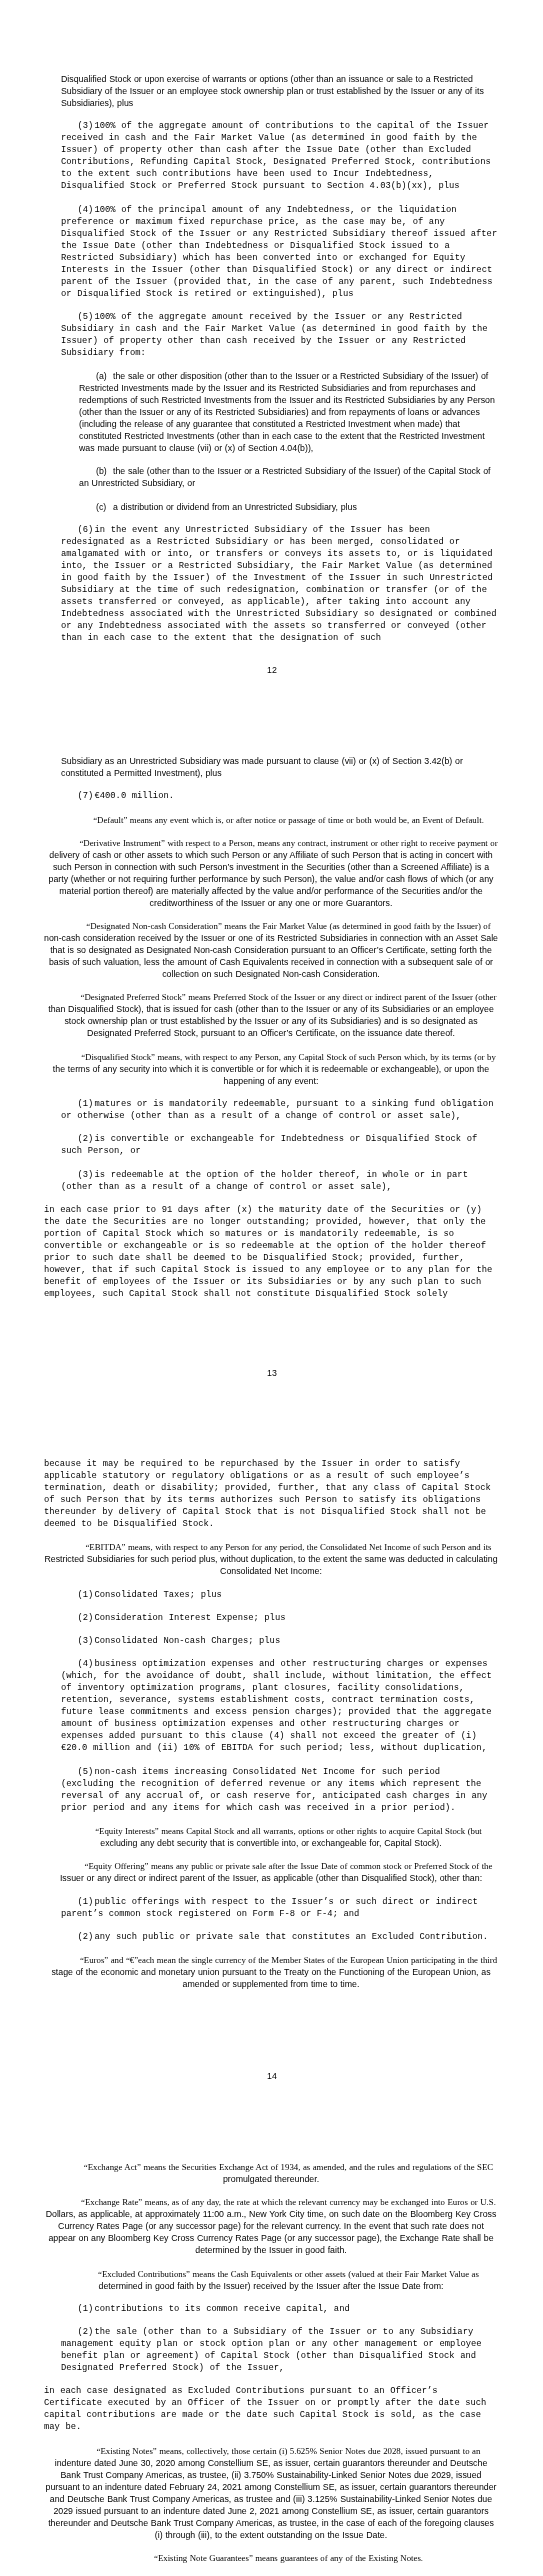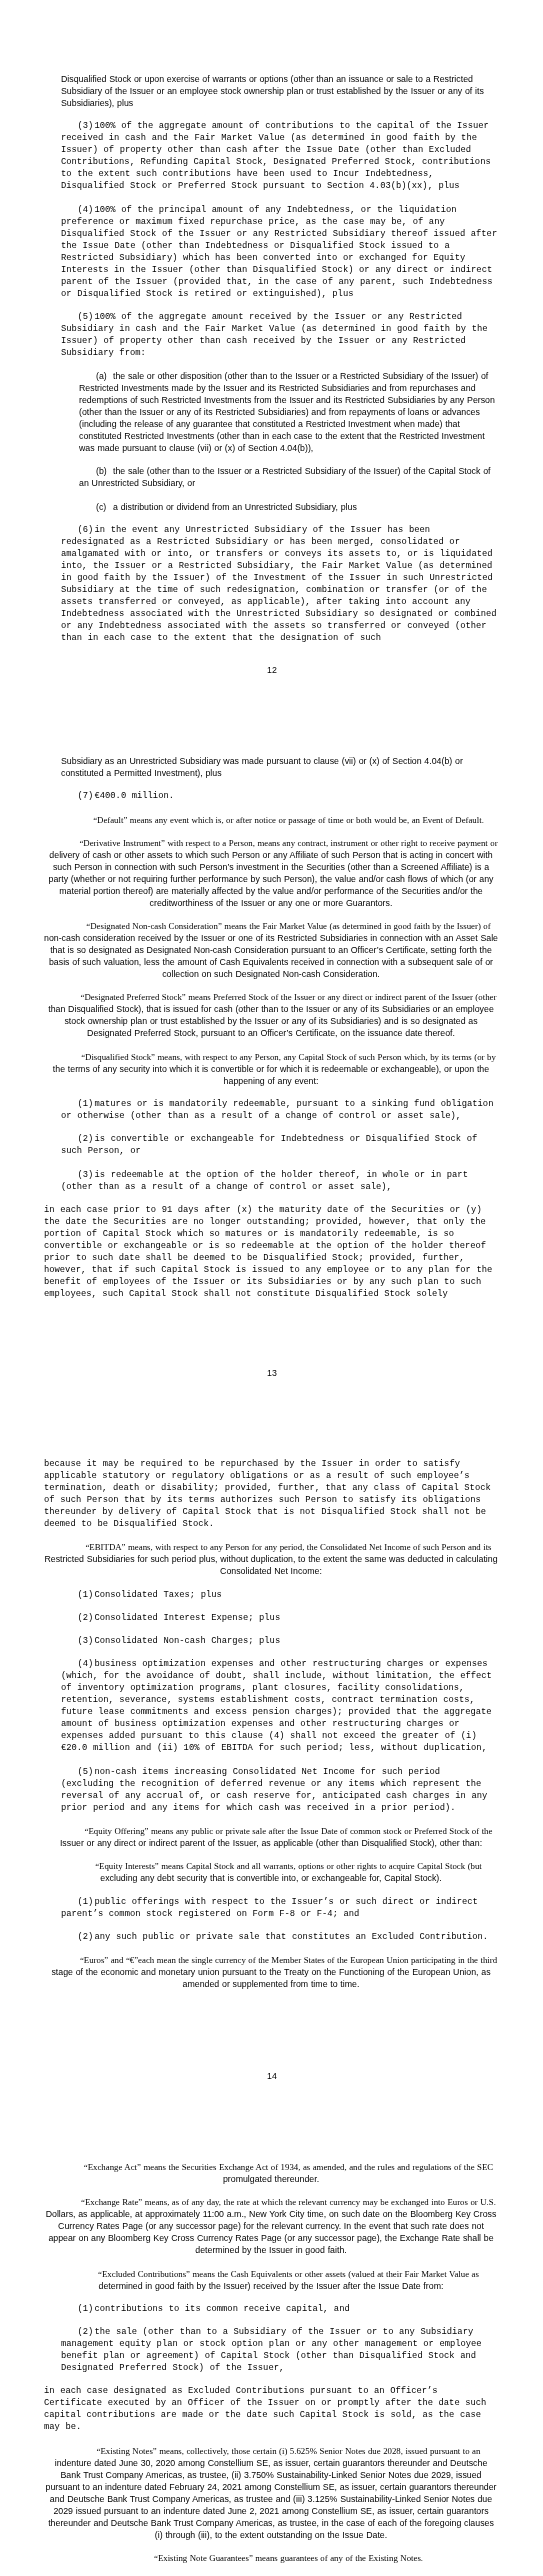--- a/index.html
+++ b/index.html
@@ -93,45 +93,45 @@
         <p class="para k-clause"><span class="marker">(5)</span><span>100% of the aggregate amount received by the Issuer or any Restricted Subsidiary in cash and the Fair Market Value (as determined in good faith by the Issuer) of property other than cash received by the Issuer or any Restricted Subsidiary from:</span></p>
         <p class="para k-sub"><span class="marker">(a)</span><span>the sale or other disposition (other than to the Issuer or a Restricted Subsidiary of the Issuer) of Restricted Investments made by the Issuer and its Restricted Subsidiaries and from repurchases and redemptions of such Restricted Investments from the Issuer and its Restricted Subsidiaries by any Person (other than the Issuer or any of its Restricted Subsidiaries) and from repayments of loans or advances (including the release of any guarantee that constituted a Restricted Investment when made) that constituted Restricted Investments (other than in each case to the extent that the Restricted Investment was made pursuant to clause (vii) or (x) of Section 4.04(b)),</span></p>
         <p class="para k-sub"><span class="marker">(b)</span><span>the sale (other than to the Issuer or a Restricted Subsidiary of the Issuer) of the Capital Stock of an Unrestricted Subsidiary, or</span></p>
         <p class="para k-sub"><span class="marker">(c)</span><span>a distribution or dividend from an Unrestricted Subsidiary, plus</span></p>
         <p class="para k-clause"><span class="marker">(6)</span><span>in the event any Unrestricted Subsidiary of the Issuer has been redesignated as a Restricted Subsidiary or has been merged, consolidated or amalgamated with or into, or transfers or conveys its assets to, or is liquidated into, the Issuer or a Restricted Subsidiary, the Fair Market Value (as determined in good faith by the Issuer) of the Investment of the Issuer in such Unrestricted Subsidiary at the time of such redesignation, combination or transfer (or of the assets transferred or conveyed, as applicable), after taking into account any Indebtedness associated with the Unrestricted Subsidiary so designated or combined or any Indebtedness associated with the assets so transferred or conveyed (other than in each case to the extent that the designation of such</span></p>
       </div>
       <div class="page-number">12</div>
     </div>
     <div class="page">
       <div class="content">
-        <p class="para k-cont"><span>Subsidiary as an Unrestricted Subsidiary was made pursuant to clause (vii) or (x) of Section 4.04(b) or constituted a Permitted Investment), plus</span></p>
+        <p class="para k-cont"><span>Subsidiary as an Unrestricted Subsidiary was made pursuant to clause (vii) or (x) of Section 3.42(b) or constituted a Permitted Investment), plus</span></p>
         <p class="para k-clause"><span class="marker">(7)</span><span>€400.0 million.</span></p>
         <p class="para k-def"><span>“Default” means any event which is, or after notice or passage of time or both would be, an Event of Default.</span></p>
         <p class="para k-def"><span>“Derivative Instrument” with respect to a Person, means any contract, instrument or other right to receive payment or delivery of cash or other assets to which such Person or any Affiliate of such Person that is acting in concert with such Person in connection with such Person’s investment in the Securities (other than a Screened Affiliate) is a party (whether or not requiring further performance by such Person), the value and/or cash flows of which (or any material portion thereof) are materially affected by the value and/or performance of the Securities and/or the creditworthiness of the Issuer or any one or more Guarantors.</span></p>
         <p class="para k-def"><span>“Designated Non-cash Consideration” means the Fair Market Value (as determined in good faith by the Issuer) of non-cash consideration received by the Issuer or one of its Restricted Subsidiaries in connection with an Asset Sale that is so designated as Designated Non-cash Consideration pursuant to an Officer’s Certificate, setting forth the basis of such valuation, less the amount of Cash Equivalents received in connection with a subsequent sale of or collection on such Designated Non-cash Consideration.</span></p>
         <p class="para k-def"><span>“Designated Preferred Stock” means Preferred Stock of the Issuer or any direct or indirect parent of the Issuer (other than Disqualified Stock), that is issued for cash (other than to the Issuer or any of its Subsidiaries or an employee stock ownership plan or trust established by the Issuer or any of its Subsidiaries) and is so designated as Designated Preferred Stock, pursuant to an Officer’s Certificate, on the issuance date thereof.</span></p>
         <p class="para k-def"><span>“Disqualified Stock” means, with respect to any Person, any Capital Stock of such Person which, by its terms (or by the terms of any security into which it is convertible or for which it is redeemable or exchangeable), or upon the happening of any event:</span></p>
         <p class="para k-clause"><span class="marker">(1)</span><span>matures or is mandatorily redeemable, pursuant to a sinking fund obligation or otherwise (other than as a result of a change of control or asset sale),</span></p>
         <p class="para k-clause"><span class="marker">(2)</span><span>is convertible or exchangeable for Indebtedness or Disqualified Stock of such Person, or</span></p>
         <p class="para k-clause"><span class="marker">(3)</span><span>is redeemable at the option of the holder thereof, in whole or in part (other than as a result of a change of control or asset sale),</span></p>
         <p class="para k-flush"><span>in each case prior to 91 days after (x) the maturity date of the Securities or (y) the date the Securities are no longer outstanding; provided, however, that only the portion of Capital Stock which so matures or is mandatorily redeemable, is so convertible or exchangeable or is so redeemable at the option of the holder thereof prior to such date shall be deemed to be Disqualified Stock; provided, further, however, that if such Capital Stock is issued to any employee or to any plan for the benefit of employees of the Issuer or its Subsidiaries or by any such plan to such employees, such Capital Stock shall not constitute Disqualified Stock solely</span></p>
       </div>
       <div class="page-number">13</div>
     </div>
     <div class="page">
       <div class="content">
         <p class="para k-flush"><span>because it may be required to be repurchased by the Issuer in order to satisfy applicable statutory or regulatory obligations or as a result of such employee’s termination, death or disability; provided, further, that any class of Capital Stock of such Person that by its terms authorizes such Person to satisfy its obligations thereunder by delivery of Capital Stock that is not Disqualified Stock shall not be deemed to be Disqualified Stock.</span></p>
         <p class="para k-def"><span>“EBITDA” means, with respect to any Person for any period, the Consolidated Net Income of such Person and its Restricted Subsidiaries for such period plus, without duplication, to the extent the same was deducted in calculating Consolidated Net Income:</span></p>
         <p class="para k-clause"><span class="marker">(1)</span><span>Consolidated Taxes; plus</span></p>
-        <p class="para k-clause"><span class="marker">(2)</span><span>Consolidated Interest Expense; plus</span></p>
+        <p class="para k-clause"><span class="marker">(2)</span><span>Consideration Interest Expense; plus</span></p>
         <p class="para k-clause"><span class="marker">(3)</span><span>Consolidated Non-cash Charges; plus</span></p>
         <p class="para k-clause"><span class="marker">(4)</span><span>business optimization expenses and other restructuring charges or expenses (which, for the avoidance of doubt, shall include, without limitation, the effect of inventory optimization programs, plant closures, facility consolidations, retention, severance, systems establishment costs, contract termination costs, future lease commitments and excess pension charges); provided that the aggregate amount of business optimization expenses and other restructuring charges or expenses added pursuant to this clause (4) shall not exceed the greater of (i) €20.0 million and (ii) 10% of EBITDA for such period; less, without duplication,</span></p>
         <p class="para k-clause"><span class="marker">(5)</span><span>non-cash items increasing Consolidated Net Income for such period (excluding the recognition of deferred revenue or any items which represent the reversal of any accrual of, or cash reserve for, anticipated cash charges in any prior period and any items for which cash was received in a prior period).</span></p>
+        <p class="para k-def"><span>“Equity Interests” means Capital Stock and all warrants, options or other rights to acquire Capital Stock (but excluding any debt security that is convertible into, or exchangeable for, Capital Stock).</span></p>
         <p class="para k-def"><span>“Equity Offering” means any public or private sale after the Issue Date of common stock or Preferred Stock of the Issuer or any direct or indirect parent of the Issuer, as applicable (other than Disqualified Stock), other than:</span></p>
-        <p class="para k-def"><span>“Equity Interests” means Capital Stock and all warrants, options or other rights to acquire Capital Stock (but excluding any debt security that is convertible into, or exchangeable for, Capital Stock).</span></p>
         <p class="para k-clause"><span class="marker">(1)</span><span>public offerings with respect to the Issuer’s or such direct or indirect parent’s common stock registered on Form F-8 or F-4; and</span></p>
         <p class="para k-clause"><span class="marker">(2)</span><span>any such public or private sale that constitutes an Excluded Contribution.</span></p>
         <p class="para k-def"><span>“Euros” and “€”each mean the single currency of the Member States of the European Union participating in the third stage of the economic and monetary union pursuant to the Treaty on the Functioning of the European Union, as amended or supplemented from time to time.</span></p>
       </div>
       <div class="page-number">14</div>
     </div>
     <div class="page">
       <div class="content">
         <p class="para k-def"><span>“Exchange Act” means the Securities Exchange Act of 1934, as amended, and the rules and regulations of the SEC promulgated thereunder.</span></p>
         <p class="para k-def"><span>“Exchange Rate” means, as of any day, the rate at which the relevant currency may be exchanged into Euros or U.S. Dollars, as applicable, at approximately 11:00 a.m., New York City time, on such date on the Bloomberg Key Cross Currency Rates Page (or any successor page) for the relevant currency. In the event that such rate does not appear on any Bloomberg Key Cross Currency Rates Page (or any successor page), the Exchange Rate shall be determined by the Issuer in good faith.</span></p>

